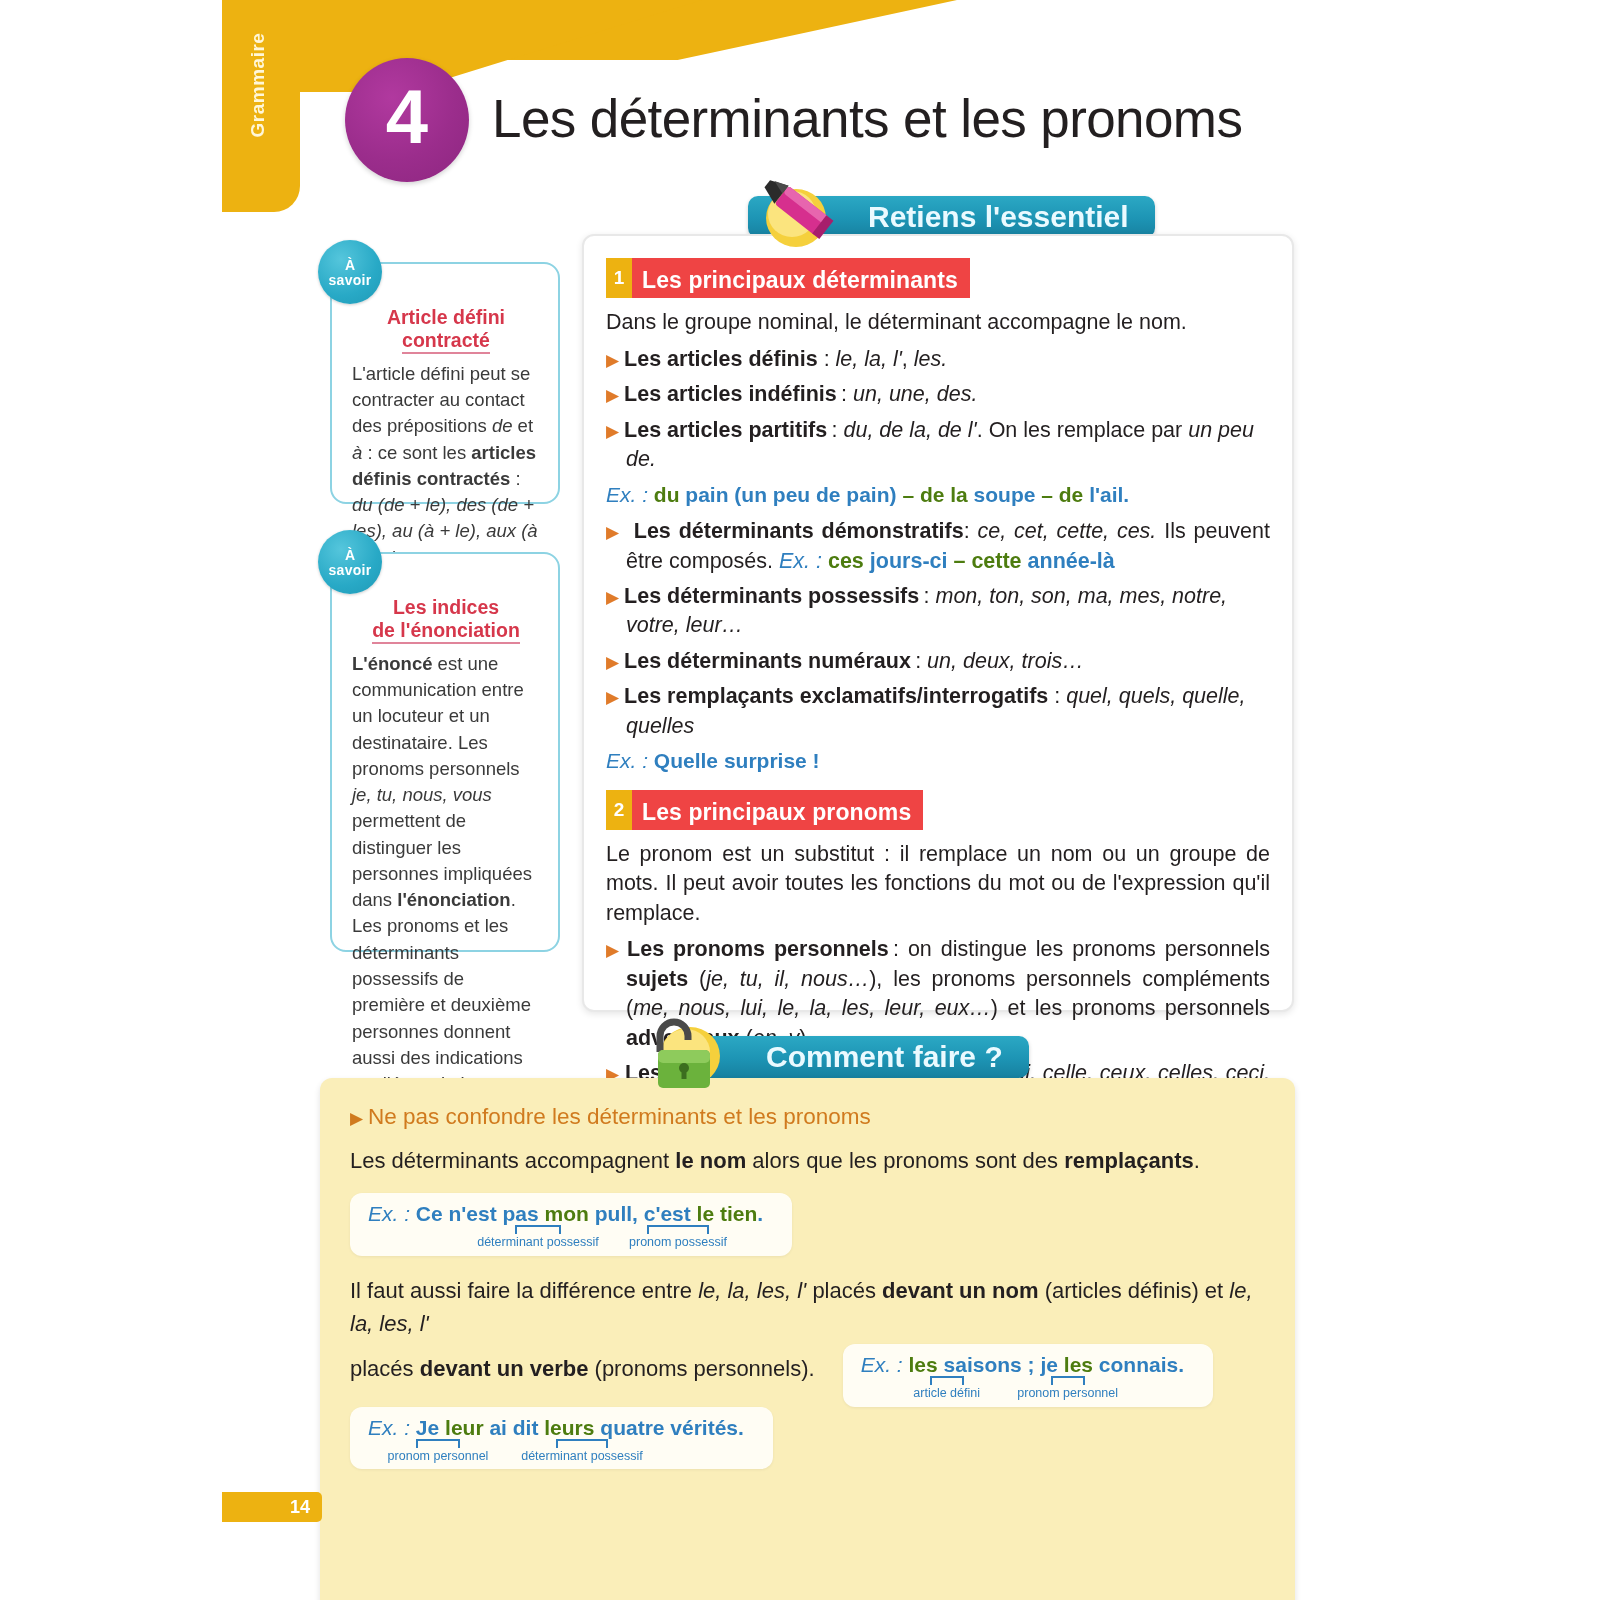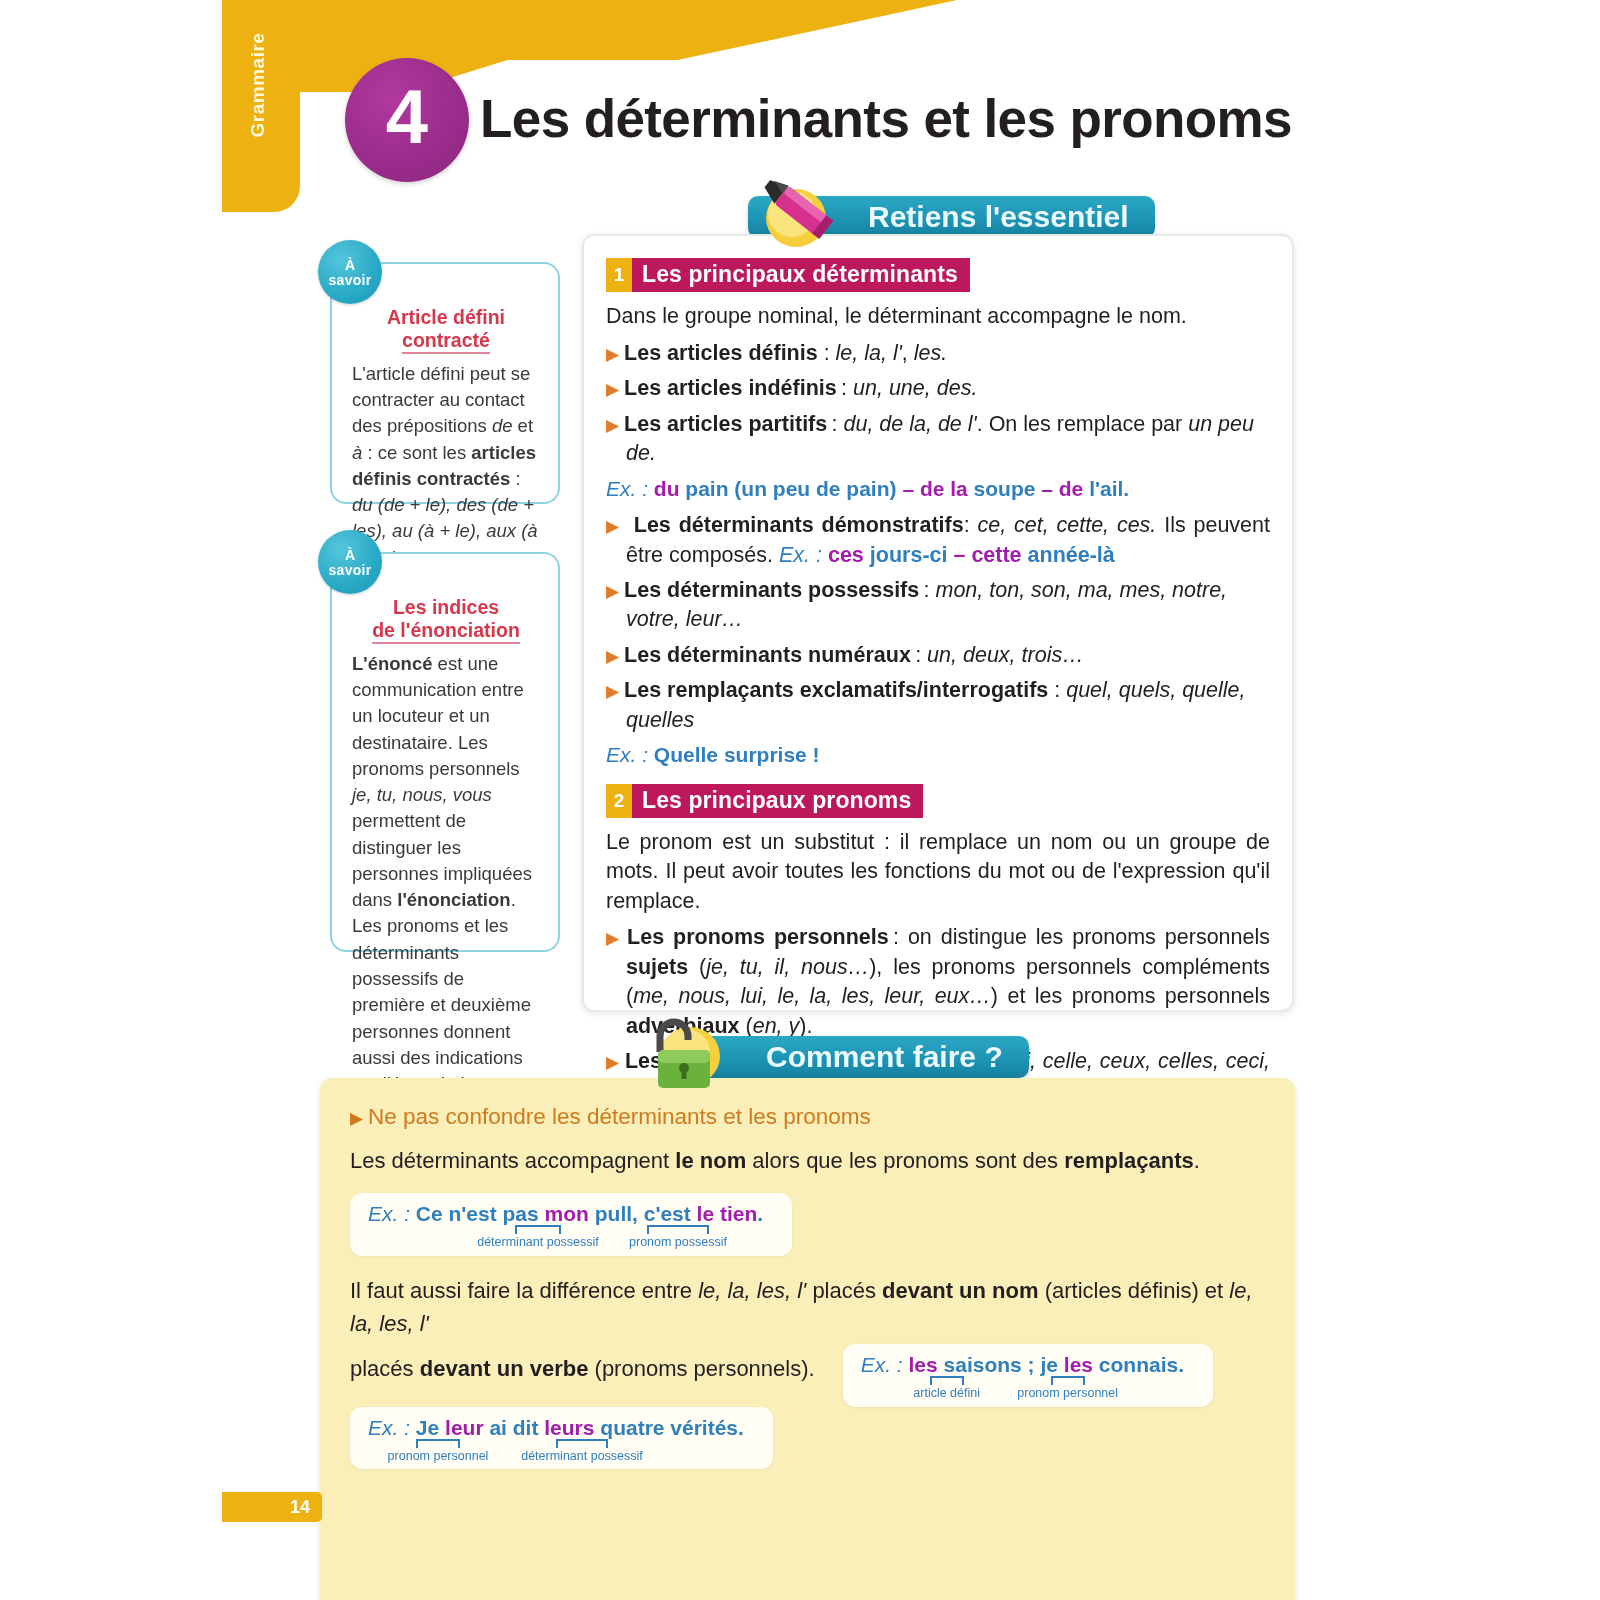--- a/index.html
+++ b/index.html
@@ -41,22 +41,22 @@
     border-radius:50%;
     background:radial-gradient(circle at 38% 32%, #b1399f 0%, #9b2d8c 55%, #8d2680 100%);
     box-shadow:0 2px 5px rgba(0,0,0,.18);
   }
   .lesson-num{
     position:absolute;inset:0;display:flex;align-items:center;justify-content:center;
     color:#ffffff;font-size:76px;font-weight:bold;line-height:1;
     padding-bottom:6px;
   }
   .lesson-title{
-    position:absolute;left:480px;top:88px;
-    font-size:53px;font-weight:bold;color:#231f20;letter-spacing:-.6px;
+    position:absolute;left:492px;top:88px;
+    font-size:53px;font-weight:normal;color:#231f20;letter-spacing:-.6px;
     white-space:nowrap;
   }
 
   
   .banner{position:absolute;display:flex;align-items:center;}
   .banner-pill{
     background:linear-gradient(180deg,#2ba8c4 0%, #1d94b4 55%, #17809f 100%);
     border-radius:10px;
     color:#eafaff;font-weight:bold;
     display:flex;align-items:center;
@@ -80,37 +80,37 @@
     background:#ffffff;border:2px solid #e8e8e8;border-radius:12px;
     box-shadow:0 2px 7px rgba(0,0,0,.10);
     padding:18px 22px 10px 22px;box-sizing:border-box;
   }
   .sec-head{display:flex;align-items:stretch;margin:4px 0 10px 0;width:max-content;}
   .sec-num{
     background:#edb211;color:#fff;font-weight:bold;font-size:19px;
     width:26px;display:flex;align-items:center;justify-content:center;
   }
   .sec-label{
-    background:#be185d;color:#ffffff;font-weight:bold;font-size:23px;
-    padding:3px 12px 5px 10px;letter-spacing:.1px;line-height:1.15;
+    background:#ef4444;color:#ffffff;font-weight:bold;font-size:23px;
+    padding:9px 12px 5px 10px;letter-spacing:.1px;line-height:1.15;
   }
   .ptxt{
     font-size:21.5px;color:#231f20;line-height:1.37;margin:0 0 7px 0;
     text-align:justify;
   }
   .bullet-line{
     font-size:21.5px;color:#231f20;line-height:1.37;margin:0 0 6px 0;
     padding-left:20px;text-indent:-20px;text-align:justify;
   }
   .bullet-line.nojust{text-align:left;}
   .tri{color:#e07b2a;font-size:17px;margin-right:5px;}
   b{font-weight:bold;}
   i{font-style:italic;}
   .ex{color:#2f7fbf;font-style:italic;}
-  .exred{color:#a21caf;font-weight:bold;}
+  .exred{color:#4d7c0f;font-weight:bold;}
   .exblue{color:#2f7fbf;font-weight:bold;}
   .exline{font-size:21px;line-height:1.35;margin:0 0 8px 0;}
 
   
   .savoir{
     position:absolute;
     border:2px solid #8dd3e3;border-radius:16px;background:#ffffff;
     box-sizing:border-box;
     padding:16px 18px 14px 20px;
   }

